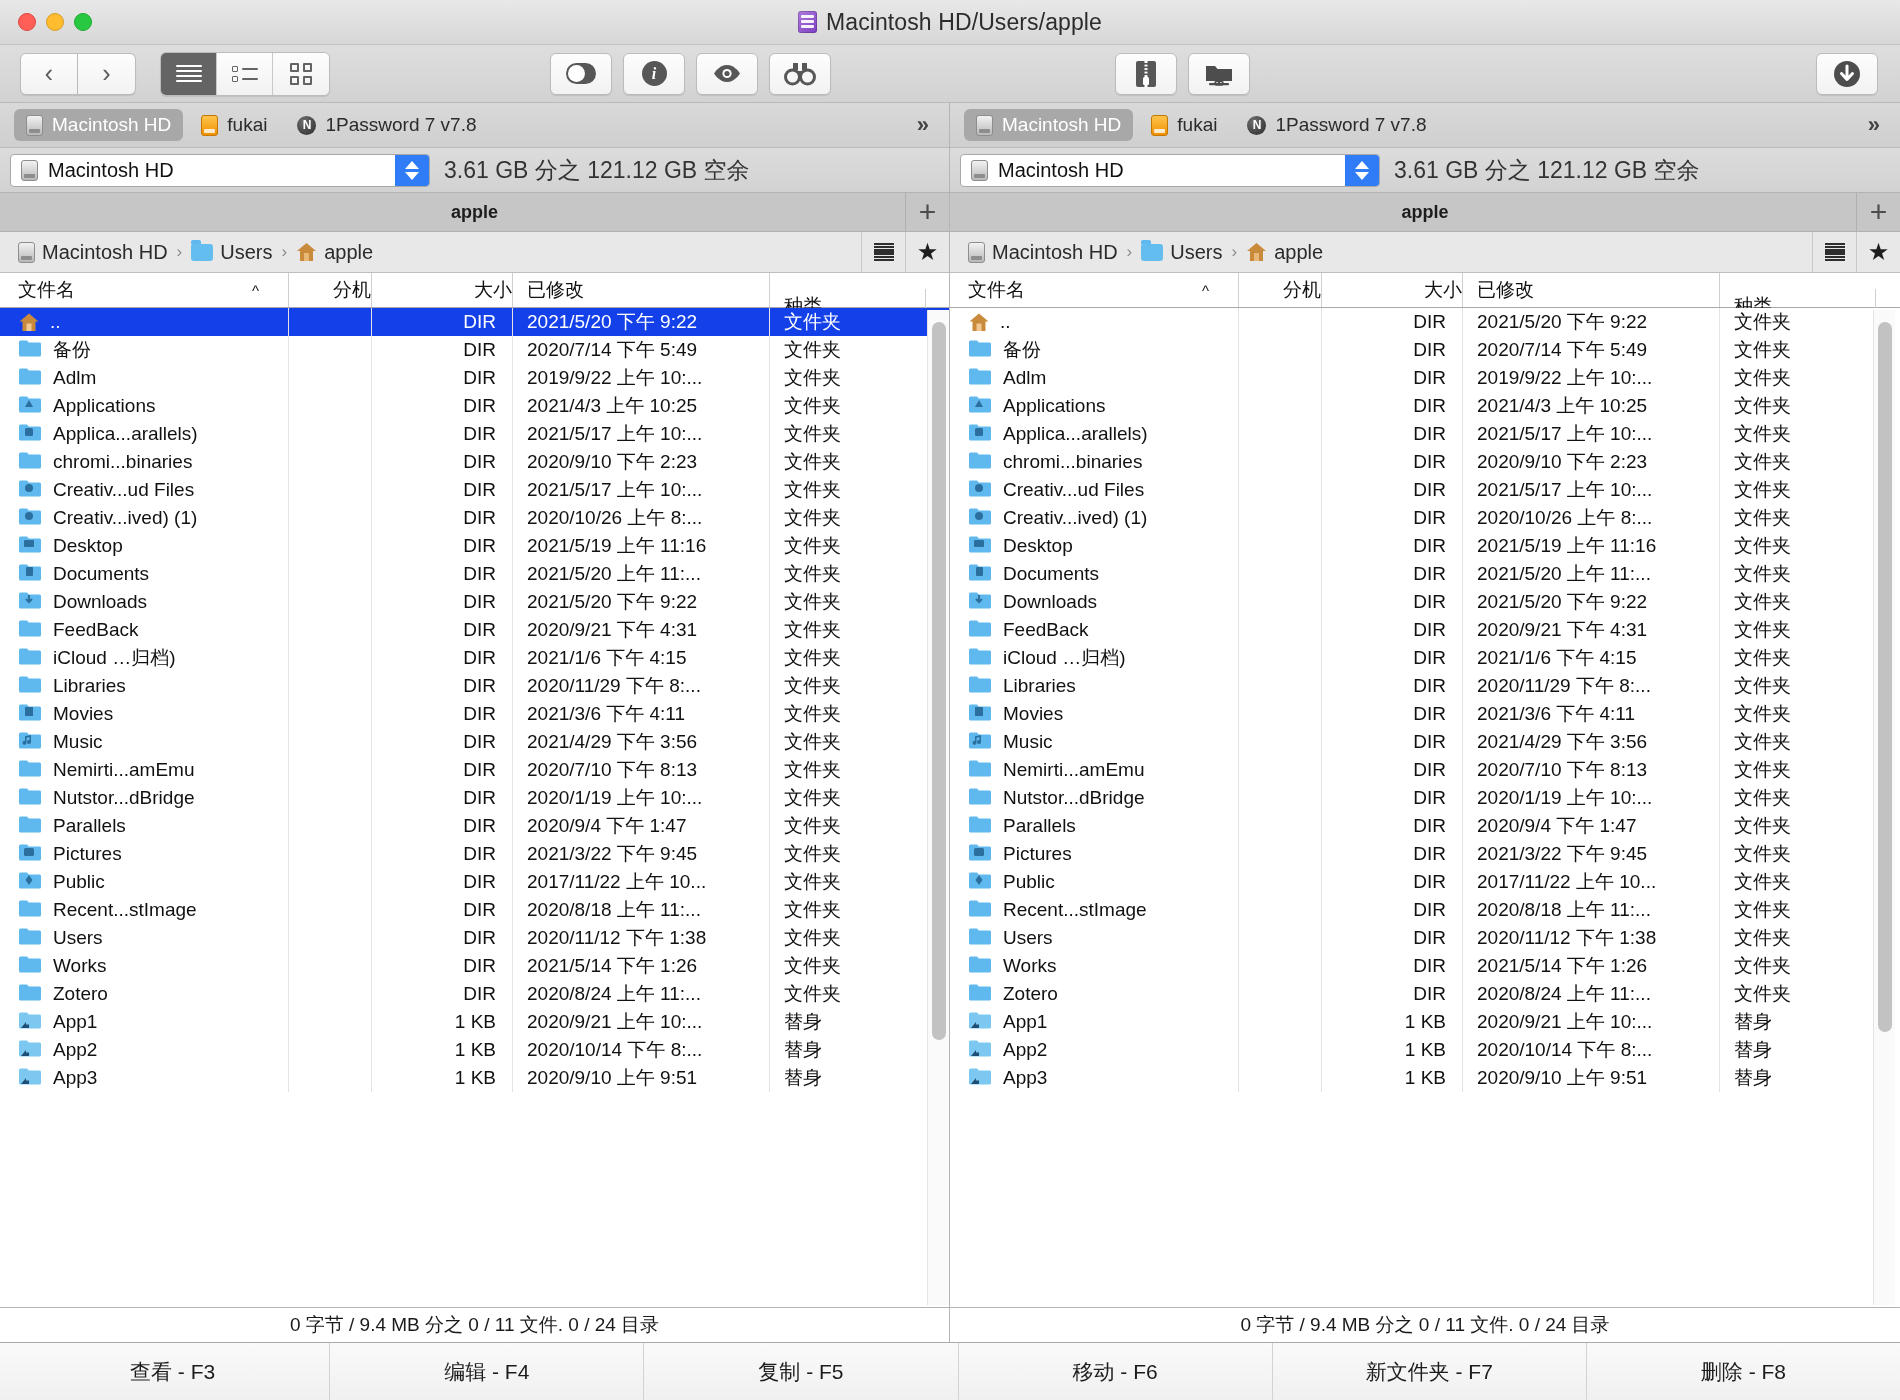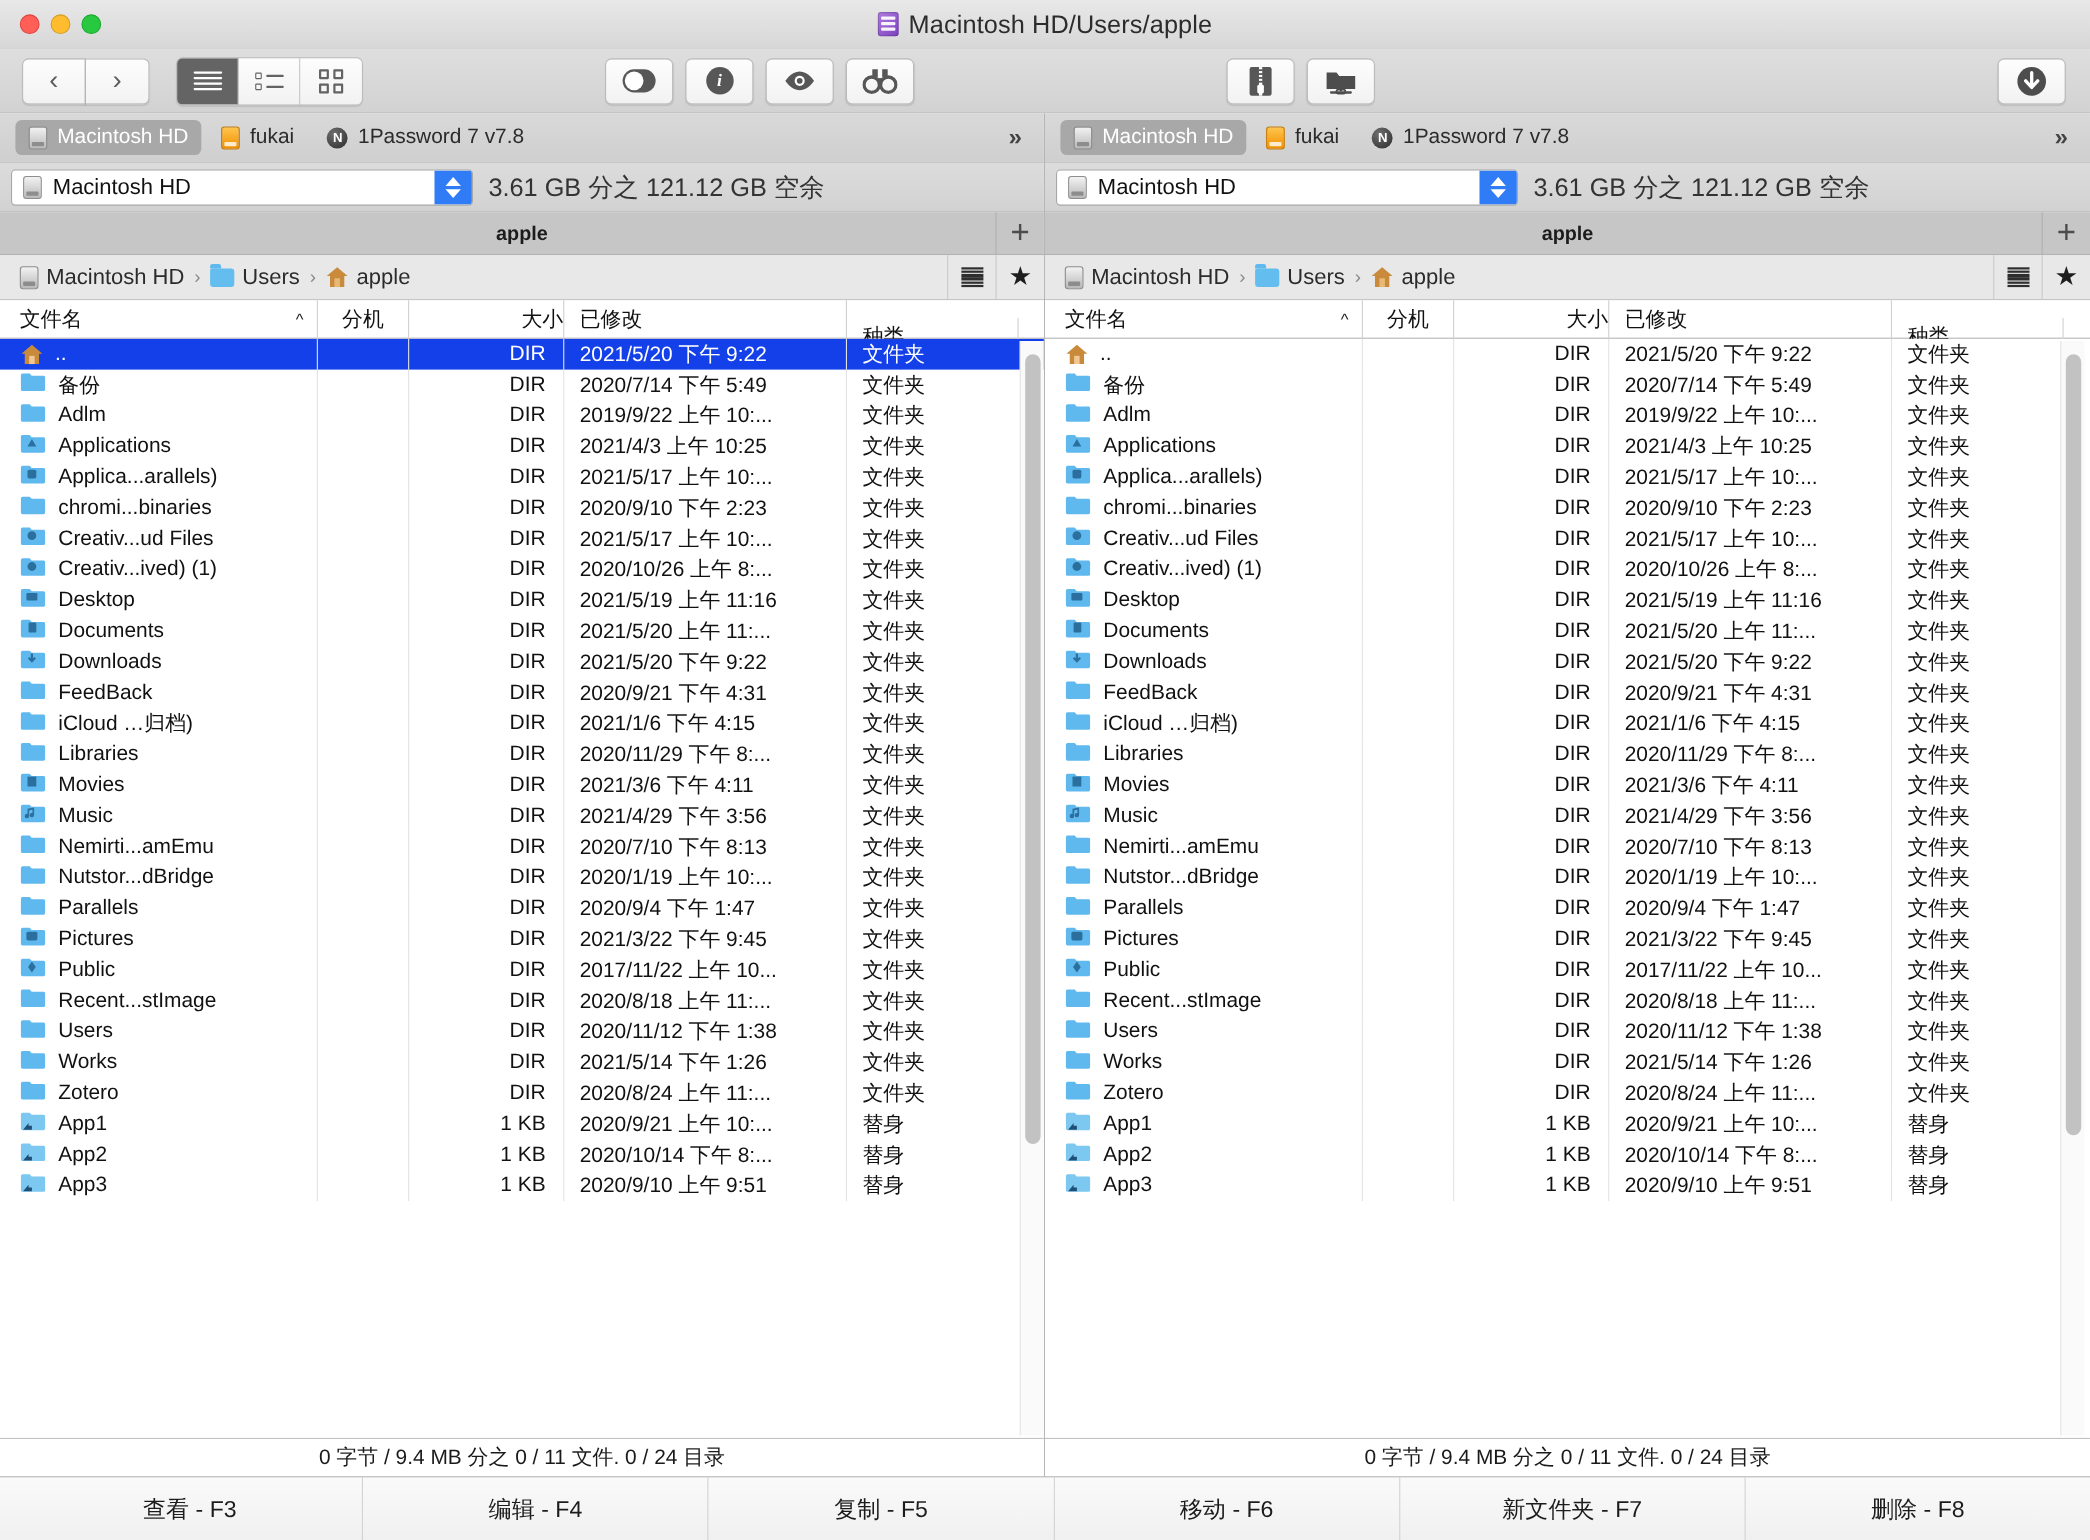--- a/index.html
+++ b/index.html
@@ -158,22 +158,22 @@
   .ico-folder.usersf{ background:#63bdef;}
   .ico-home{ width:21px;height:20px;position:relative;flex:0 0 auto;}
   .ico-home svg{display:block;}
 
   
   .colhead{
     height:35px; flex:0 0 35px; background:#fff; border-bottom:1px solid #a9a9a9;
     display:flex; align-items:center; font-size:19px; color:#111; position:relative;
   }
   .ch{ height:100%; display:flex; align-items:center; border-right:1px solid #cfcfcf; position:relative;}
-  .ch.name{ width:289px; padding-left:18px; justify-content:space-between; padding-right:12px;}
-  .ch.ext{ width:83px; justify-content:center;}
+  .ch.name{ width:289px; padding-left:18px; justify-content:space-between; padding-right:29px;}
+  .ch.ext{ width:83px; justify-content:flex-end;}
   .ch.size{ width:141px; justify-content:flex-end;}
   .ch.mod{ width:257px; padding-left:14px;}
   .ch.kind{ width:156px; padding-left:14px;margin-top:32px;}
   .ch.tail{ flex:1; border-right:none;}
   .sortarrow{ font-size:15px; color:#222;}
 
   
   .filelist{
     flex:1 1 auto; min-height:0; position:relative; background:#fff; overflow:hidden;
   }

